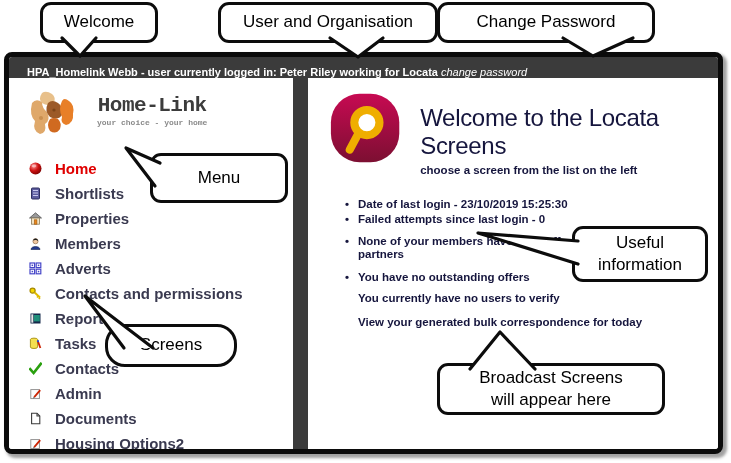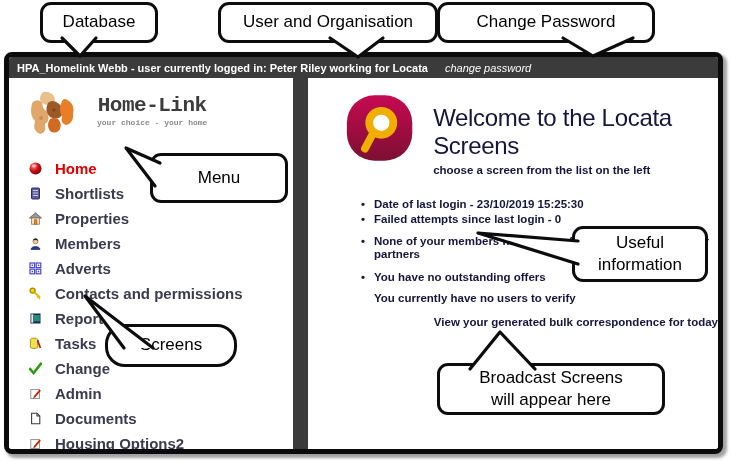--- a/index.html
+++ b/index.html
@@ -6,27 +6,27 @@
   html,body { width:731px; height:463px; background:#fff; overflow:hidden;
               font-family:"Liberation Sans", sans-serif; }
   body { position:relative; }
 
   
   .app-frame { position:absolute; left:4px; top:52px; width:719px; height:402px;
                border:5px solid #0b0b0b; border-radius:8px; background:#fff;
                box-shadow:3px 3px 3px 1px rgba(110,110,110,.65);
                display:flex; flex-direction:column; overflow:hidden; z-index:1; }
   .titlebar { height:21px; background:#3b3b3b; color:#fff; font-size:11px;
-              display:flex; align-items:center; padding-left:8px; gap:17px; flex:0 0 auto; }
+              display:flex; align-items:flex-end; padding-left:18px; gap:3px; flex:0 0 auto; }
   .titlebar .bold { font-weight:bold; }
   .titlebar .pwlink { font-style:italic; font-weight:normal; }
   .content { flex:1; display:flex; }
   .sidebar { width:284px; background:#fff; padding-top:8px; }
   .vdivider { width:15px; background:#3b3b3b; }
-  .main { flex:1; background:#fff;padding-left:16px; }
+  .main { flex:1; background:#fff; }
 
   
   .logo-row { display:flex; align-items:flex-start; padding:2px 0 0 18px; height:60px;font-family:Liberation Mono, monospace; }
   .logo-text { margin-left:22px; margin-top:6px; text-align:center; }
   .logo-title { font-size:21px; font-weight:bold; color:#3c3c3c; letter-spacing:-0.5px; }
   .logo-tagline { font-size:8px; font-weight:bold; color:#8a8a8a; margin-top:1px; }
   .menu { margin-top:10px; }
   .menu-item { display:flex; align-items:center; height:25px; padding-left:20px;
                cursor:pointer; }
   .menu-item .icon { width:13px; height:13px; display:inline-flex; flex:0 0 13px; }
@@ -37,35 +37,35 @@
   .welcome-row { display:flex; padding:11px 0 0 22px; }
   .welcome-text { margin-left:20px; margin-top:15px; }
   .welcome-title { font-size:24px; color:#15153d; letter-spacing:-0.3px; }
   .welcome-sub { font-size:11.5px; font-weight:bold; color:#15153d; margin-top:4px; }
   .info-lines { margin:22px 0 0 37px; }
   .info-line { font-size:11.5px; font-weight:bold; color:#15153d; line-height:13px;
                display:flex; }
   .info-line .bullet { width:13px; flex:0 0 13px; }
   .info-line.indent { padding-left:13px; }
   .mt2{margin-top:2px;} .mt8{margin-top:8px;} .mt9{margin-top:9px;}
-  .mt10{margin-top:10px;} .mt11{margin-top:11px;justify-content:flex-end;}
+  .mt10{margin-top:10px;} .mt11{margin-top:11px;}
 
   
   .callout { position:absolute; background:#fff; border:3px solid #0c0c0c;
              border-radius:11px; display:flex; flex-direction:column;
              align-items:center; justify-content:center; text-align:center;
              font-size:17px; color:#000; line-height:1.3; z-index:5; }
   #tails { position:absolute; left:0; top:0; width:731px; height:463px;
            z-index:6; pointer-events:none; }
 </style>
 </head>
 <body>
 
 <div class="callout" style="left:40px; top:2px; width:118px; height:41px;">
-  <span>Database</span>
+  <span>Welcome</span>
 </div>
 <div class="callout" style="left:218px; top:2px; width:220px; height:41px;">
   <span>User and Organisation</span>
 </div>
 <div class="callout" style="left:437px; top:2px; width:218px; height:41px;">
   <span>Change Password</span>
 </div>
 
 <div class="app-frame">
   <div class="titlebar">
@@ -187,21 +187,21 @@
               </svg>
             </span>
             <span class="label">Tasks</span>
           </div>
           <div class="menu-item">
             <span class="icon">
               <svg width="13" height="13" viewBox="0 0 13 13">
                 <path d="M1.2,7.2 L4.6,11 L11.8,1.8" fill="none" stroke="#2aa00f" stroke-width="2.6" stroke-linecap="square"></path>
               </svg>
             </span>
-            <span class="label">Change</span>
+            <span class="label">Contacts</span>
           </div>
           <div class="menu-item">
             <span class="icon">
               <svg width="13" height="13" viewBox="0 0 13 13">
                 <rect x="1.8" y="2.6" width="8.6" height="9" fill="#fcfcfc" stroke="#8a8a8a" stroke-width="0.9"></rect>
                 <line x1="5.2" y1="10.2" x2="11.2" y2="3.2" stroke="#cc2200" stroke-width="1.8"></line>
                 <polygon points="4.2,11.4 5.8,10.8 4.6,9.8" fill="#444"></polygon>
               </svg>
             </span>
             <span class="label">Admin</span>

